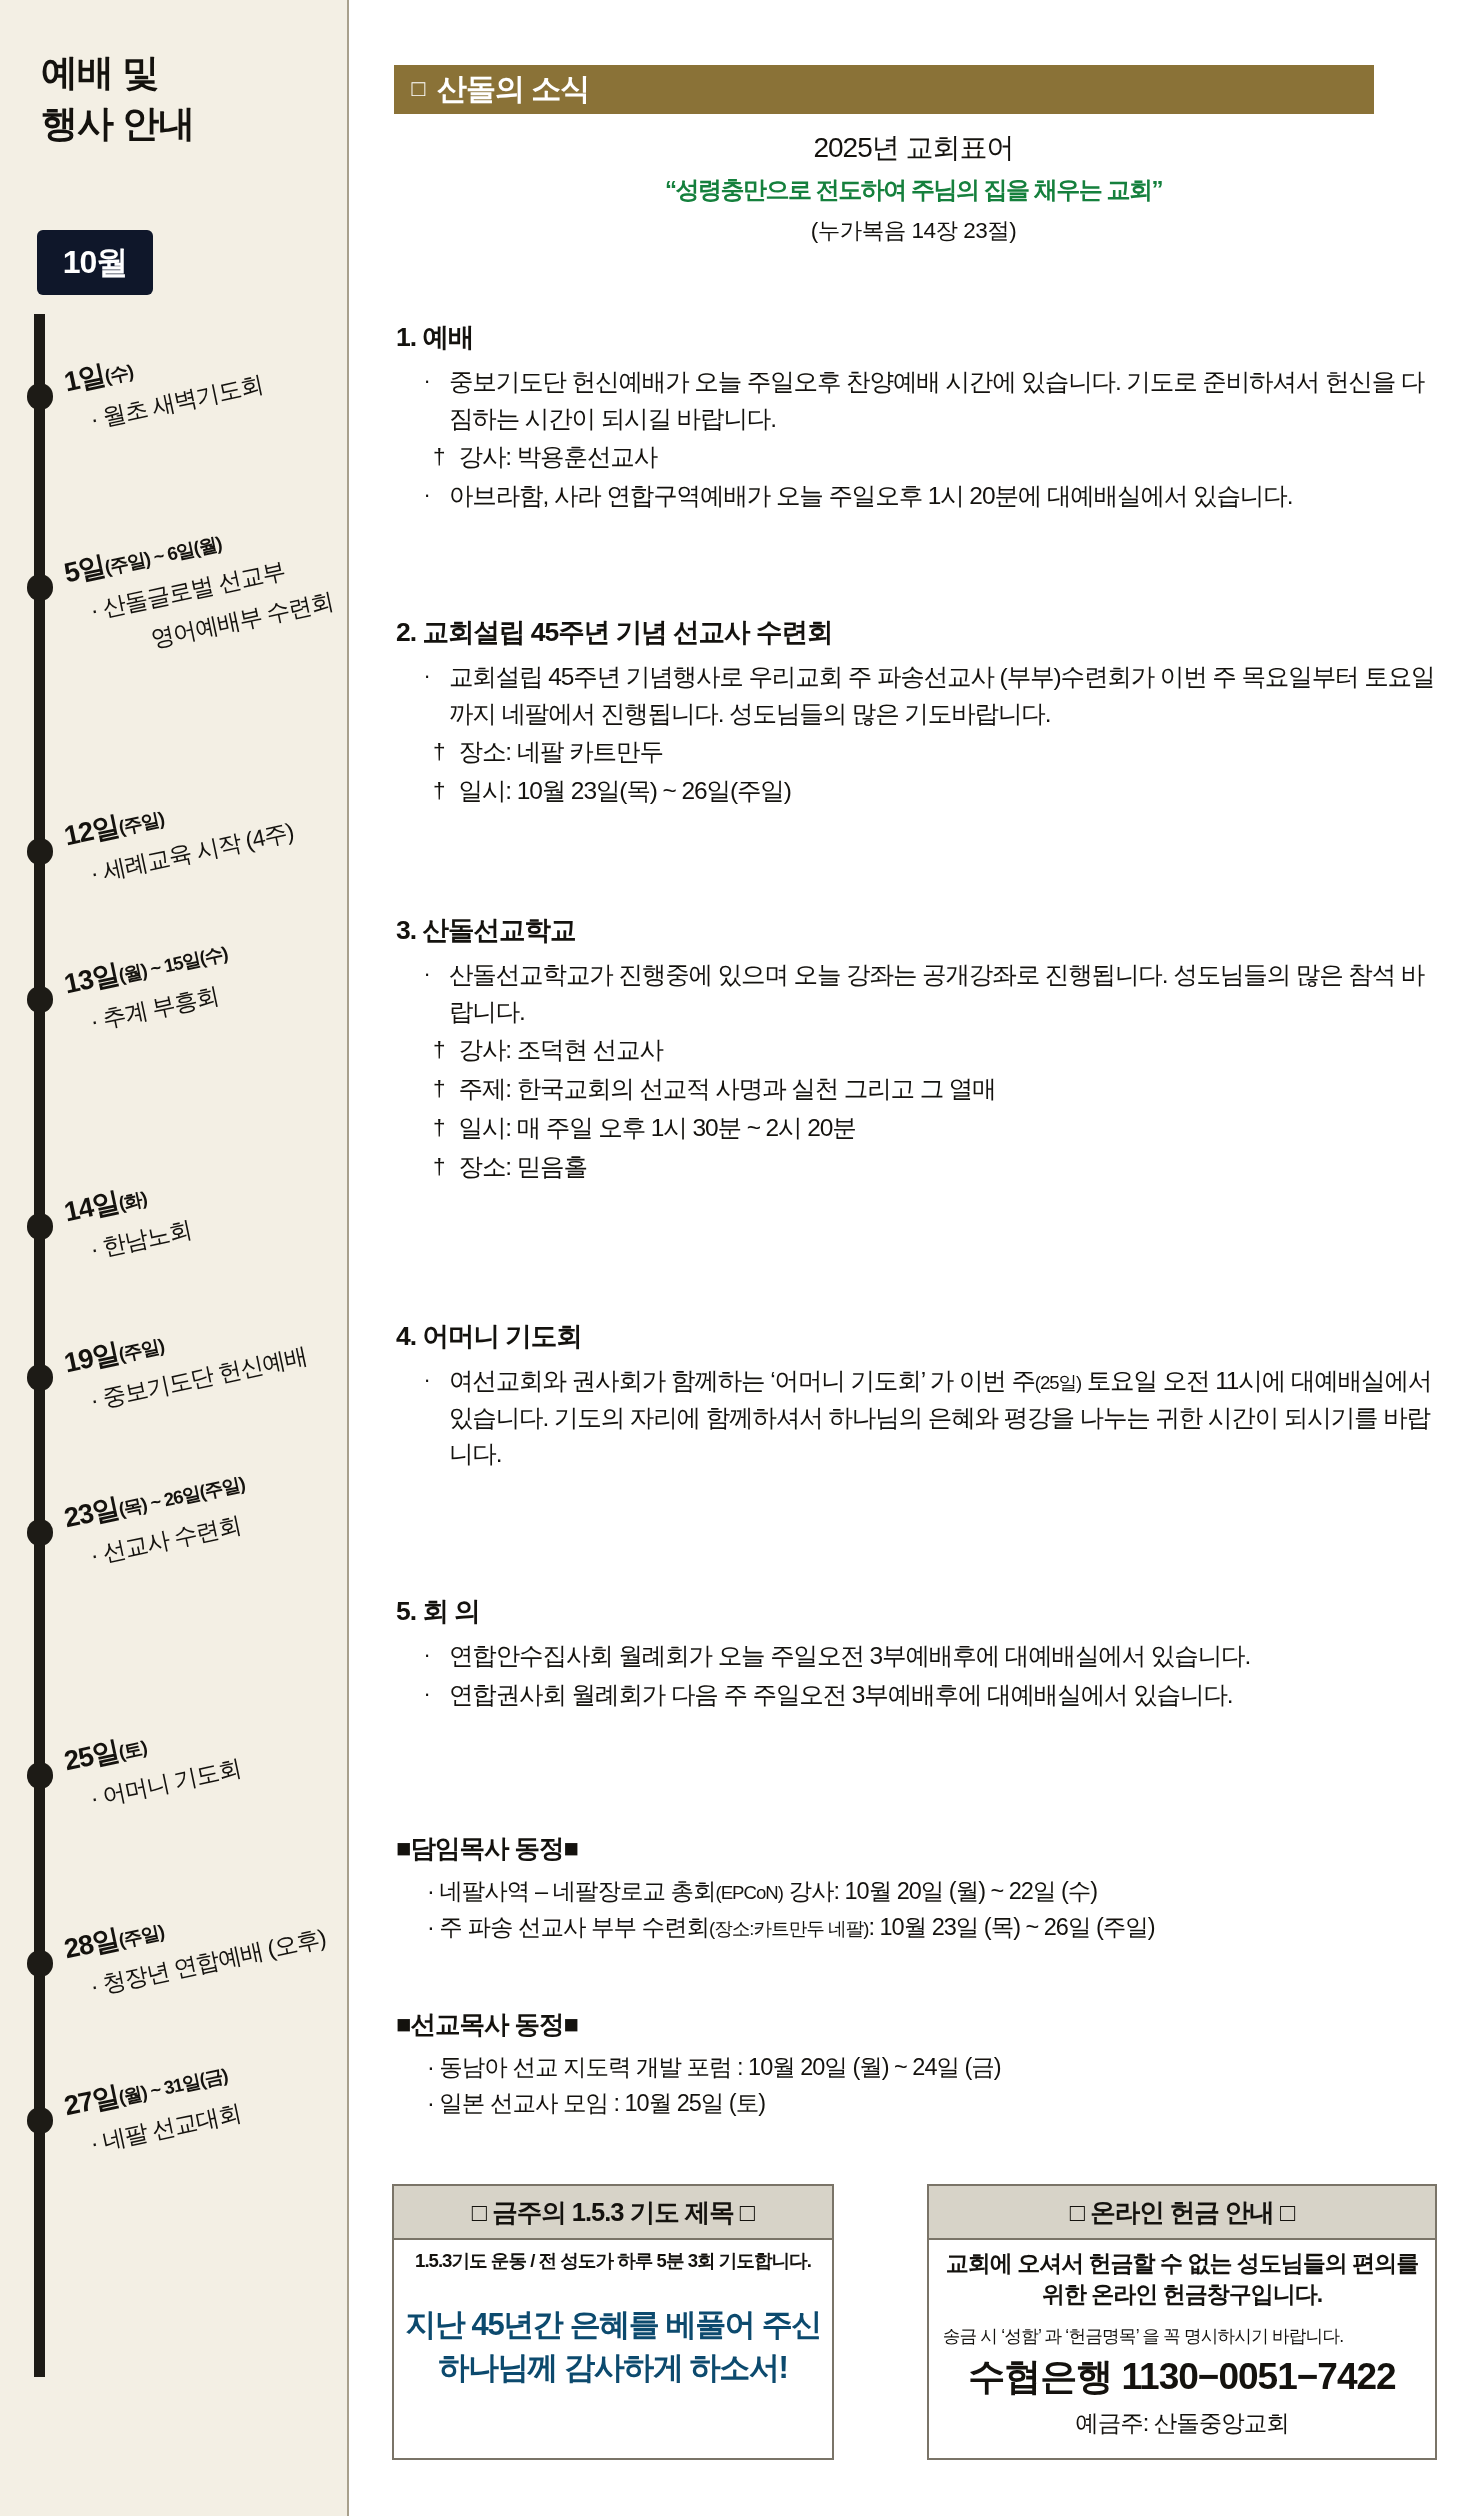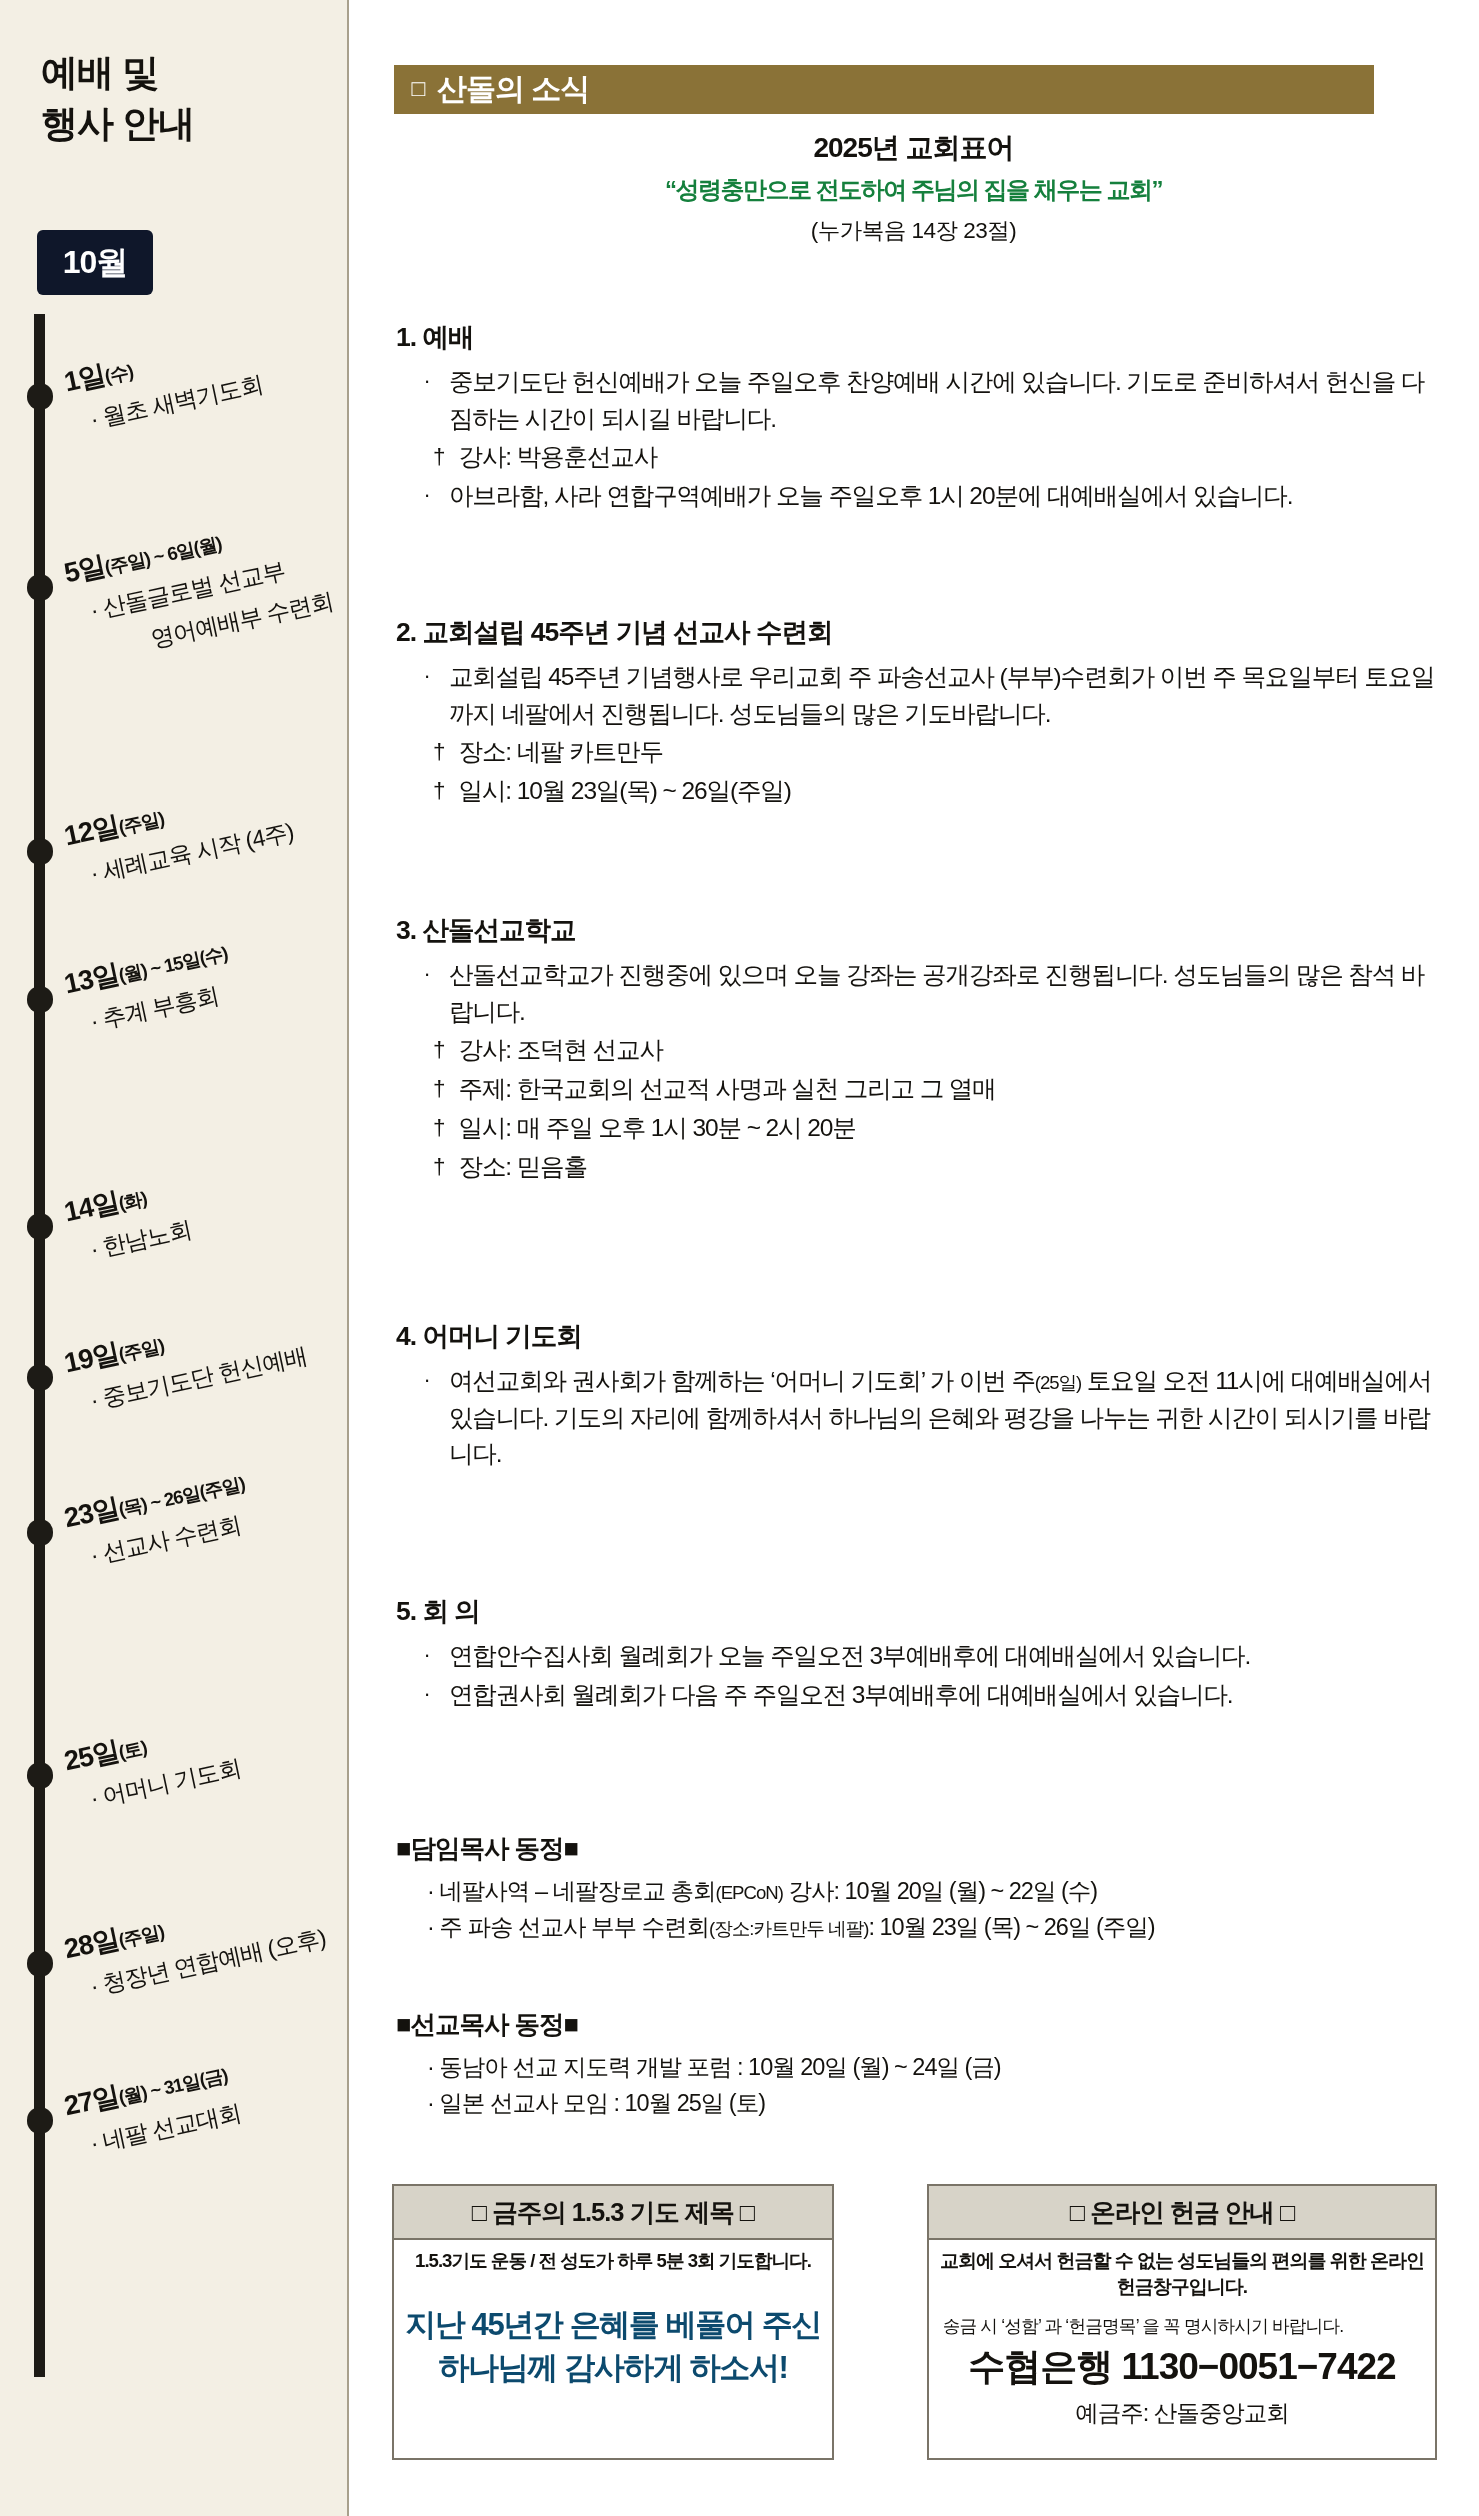--- a/index.html
+++ b/index.html
@@ -133,21 +133,21 @@
   }
   .motto {
     position: absolute;
     left: 45px;
     top: 129px;
     width: 1039px;
     text-align: center;
   }
   .motto-year {
     font-size: 28px;
-    font-weight: bold;
+    font-weight: normal;
     letter-spacing: -1px;
     color: #14120e;
   }
   .motto-main {
     font-size: 24px;
     font-weight: bold;
     letter-spacing: -1.5px;
     margin-top: 6.9px;
     color: #15803d;
   }
@@ -480,21 +480,21 @@
         <div>하나님께 감사하게 하소서!</div>
       </div>
     </div>
 
     <div class="box" style="left:578px; top:2184px; width:510px; height:276px;">
       <div class="box-head">
         <span>□</span>
         <span>온라인 헌금 안내</span>
         <span>□</span>
       </div>
-      <div class="box-sub" style="font-size:19px;">교회에 오셔서 헌금할 수 없는 성도님들의 편의를 위한 온라인 헌금창구입니다.</div>
+      <div class="box-sub" style="font-size:23px;">교회에 오셔서 헌금할 수 없는 성도님들의 편의를 위한 온라인 헌금창구입니다.</div>
       <div class="box-note">송금 시 ‘성함’ 과 ‘헌금명목’ 을 꼭 명시하시기 바랍니다.</div>
       <div class="box-bank">수협은행  1130−0051−7422</div>
       <div class="box-owner">예금주: 산돌중앙교회</div>
     </div>
 
   </div>
 </div>
 
 
 </body></html>

